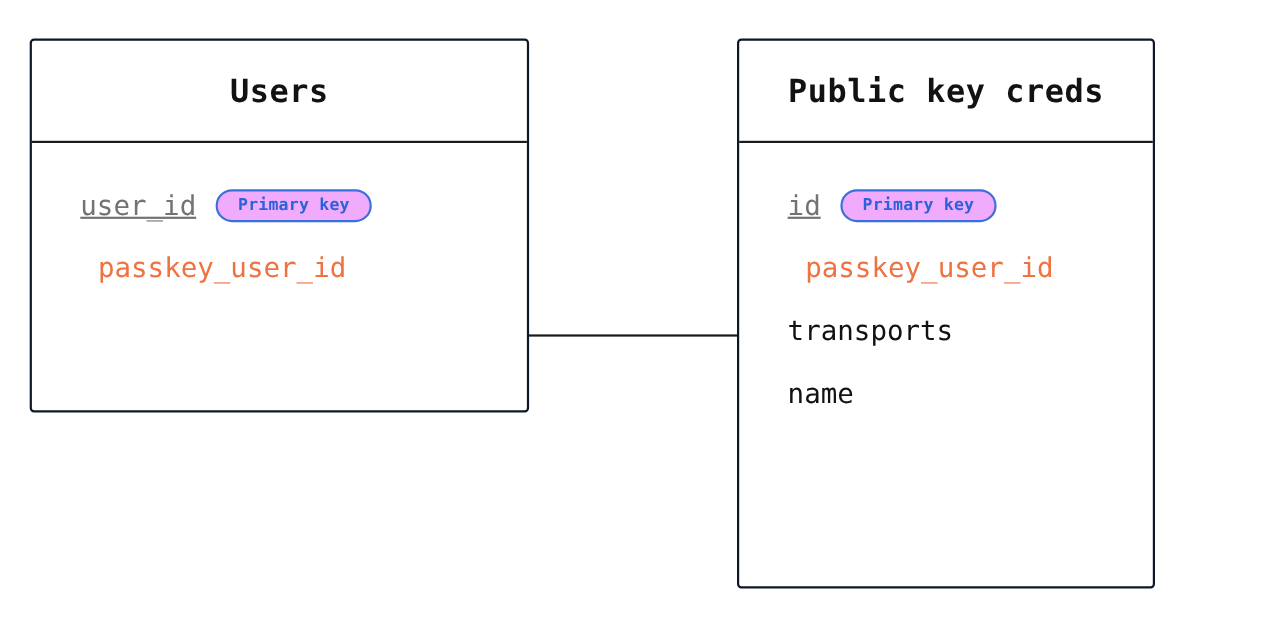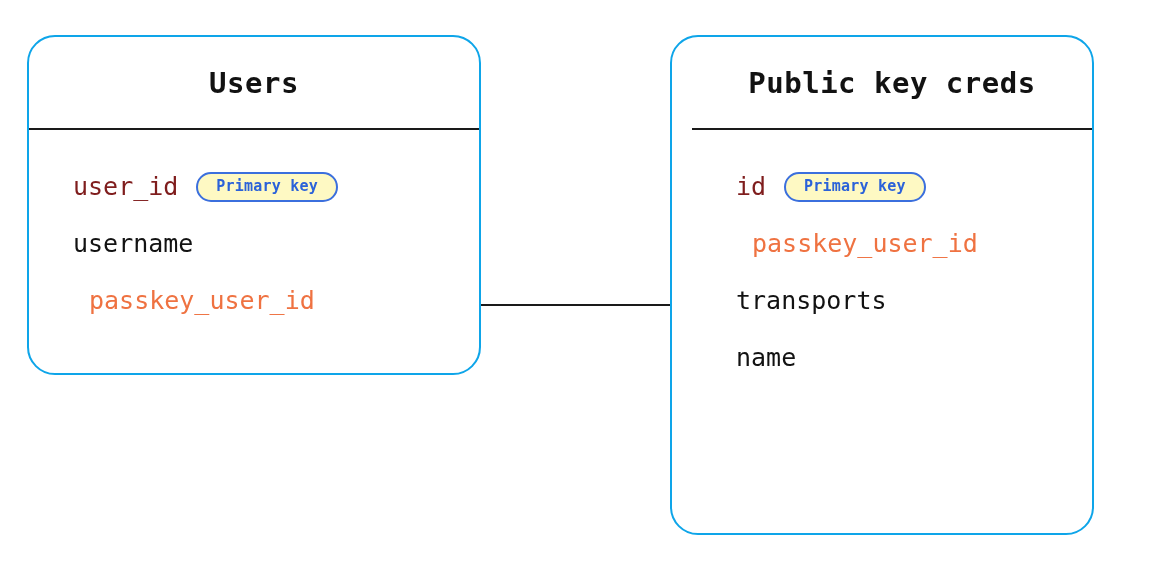--- a/index.html
+++ b/index.html
@@ -19,38 +19,37 @@
     height: 572px;
     background: #ffffff;
     overflow: hidden;
   }
 
   
   .entity {
     position: absolute;
     box-sizing: border-box;
     background: #ffffff;
-    border: 2px solid #0ea5e9;
-    border-radius: 28px;
+    border: 2px solid #0f172a;
+    border-radius: 4px;
     z-index: 2;
   }
 
   #entity-users {
     left: 27px;
     top: 35px;
     width: 454px;
     height: 340px;
   }
 
   #entity-pkcreds {
     left: 670px;
     top: 35px;
-    width: 424px;
+    width: 380px;
     height: 500px;
-    padding-left: 20px;
   }
 
   
   .entity-header {
     box-sizing: border-box;
     height: 93px;
     display: flex;
     align-items: center;
     justify-content: center;
     border-bottom: 2px solid #1a1a1a;
@@ -82,36 +81,36 @@
 
   .field-name {
     font-family: "DejaVu Sans Mono", "Liberation Mono", monospace;
     font-weight: normal;
     font-size: 25px;
     letter-spacing: 0px;
     white-space: nowrap;
     line-height: 1;
   }
 
-  .field-name.key-pk   { color: #7f1d1d; }
+  .field-name.key-pk   { color: #737373; text-decoration: underline; }
   .field-name.key-fk   { color: #ef7241; margin-left: 16px; }
   .field-name.key-none { color: #121212; }
 
   
   .pk-badge {
     margin-left: 18px;
     display: inline-flex;
     align-items: center;
     justify-content: center;
     box-sizing: border-box;
     height: 30px;
     padding: 0 18px;
     border: 2px solid #3b6fdd;
     border-radius: 999px;
-    background: #fef9c3;
+    background: #f0abfc;
   }
 
   .pk-badge-label {
     font-family: "DejaVu Sans Mono", "Liberation Mono", monospace;
     font-weight: bold;
     font-size: 15px;
     letter-spacing: 0.2px;
     color: #2b62d9;
     white-space: nowrap;
     line-height: 1;
@@ -143,23 +142,20 @@
 
     <div class="entity-fields">
 
       <div class="field-row">
         <span class="field-name key-pk">user_id</span>
         <span class="pk-badge">
           <span class="pk-badge-label">Primary key</span>
         </span>
       </div>
 
-      <div class="field-row">
-        <span class="field-name key-none">username</span>
-      </div>
 
       <div class="field-row">
         <span class="field-name key-fk">passkey_user_id</span>
       </div>
 
     </div>
   </div>
 
   <div class="entity" id="entity-pkcreds">
 

